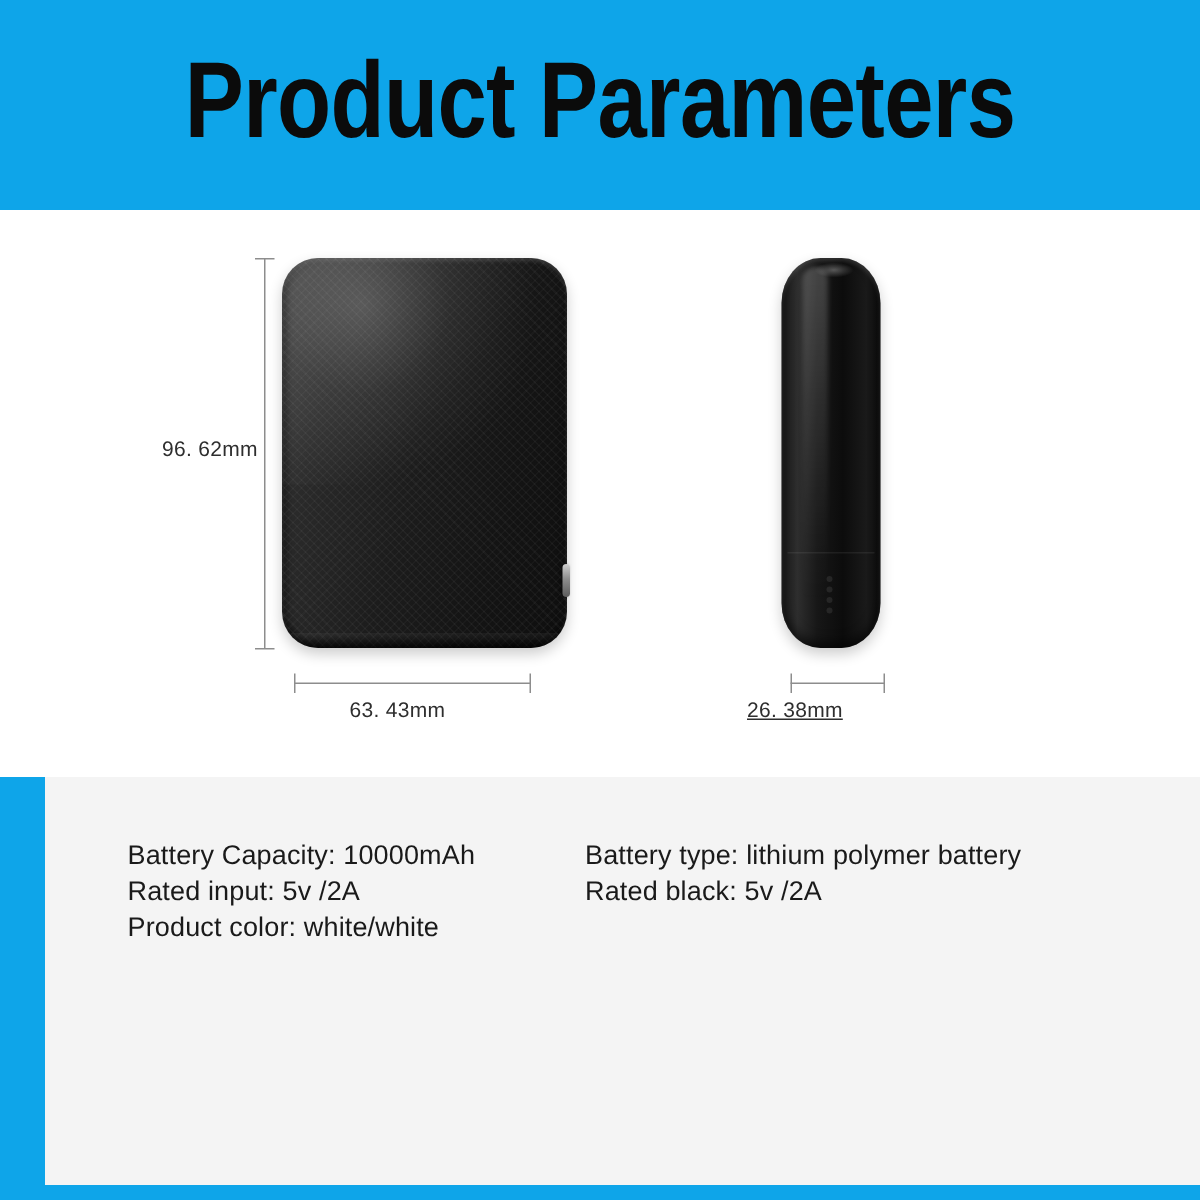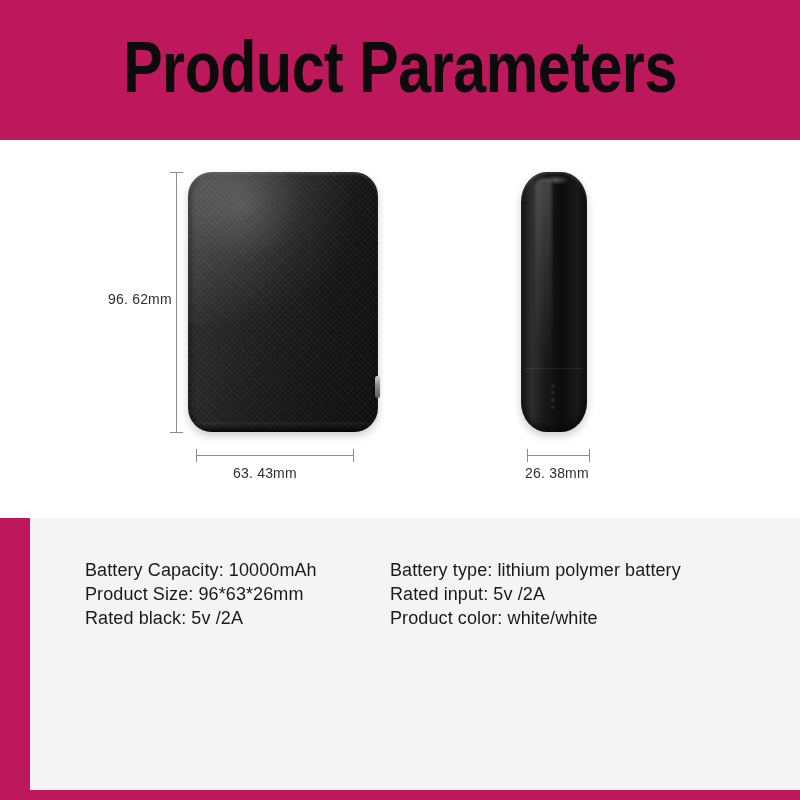--- a/index.html
+++ b/index.html
@@ -4,21 +4,21 @@
 <style>
   html, body {
     margin: 0;
     padding: 0;
     background: #ffffff;
   }
   #page {
     position: relative;
     width: 800px;
     height: 800px;
-    background: #be185d;
+    background: #0ea5e9;
     overflow: hidden;
     font-family: "Liberation Sans", sans-serif;
   }
 
   
   #title {
     position: absolute;
     left: 0;
     top: 24px;
     width: 800px;
@@ -192,21 +192,21 @@
   
   #dim-width-line { left: 196px; top: 315px; width: 158px; height: 1px; }
   #dim-width-cap-left  { left: 196px; top: 309px; width: 1px; height: 13px; }
   #dim-width-cap-right { left: 353px; top: 309px; width: 1px; height: 13px; }
   #dim-width-label { left: 233px; top: 325px; }
 
   
   #dim-depth-line { left: 527px; top: 315px; width: 63px; height: 1px; }
   #dim-depth-cap-left  { left: 527px; top: 309px; width: 1px; height: 13px; }
   #dim-depth-cap-right { left: 589px; top: 309px; width: 1px; height: 13px; }
-  #dim-depth-label { left: 525px; top: 325px; }
+  #dim-depth-label { left: 498px; top: 325px; text-decoration: underline; }
 
   
   #spec-panel {
     position: absolute;
     left: 30px;
     top: 518px;
     width: 770px;
     height: 272px;
     background: #f4f4f4;
   }
@@ -271,21 +271,20 @@
     <div class="dim-cap" id="dim-depth-cap-left"></div>
     <div class="dim-cap" id="dim-depth-cap-right"></div>
     <div class="dim-label" id="dim-depth-label">26. 38mm</div>
   </div>
 
   <div id="spec-panel">
     <div id="spec-grid">
       <div class="spec-cell">Battery Capacity: 10000mAh</div>
       <div class="spec-cell">Battery type: lithium polymer battery</div>
 
-      <div class="spec-cell">Product Size: 96*63*26mm</div>
       <div class="spec-cell">Rated input: 5v /2A</div>
 
       <div class="spec-cell">Rated black: 5v /2A</div>
       <div class="spec-cell">Product color: white/white</div>
     </div>
   </div>
 
 </div>
 
 </body></html>

